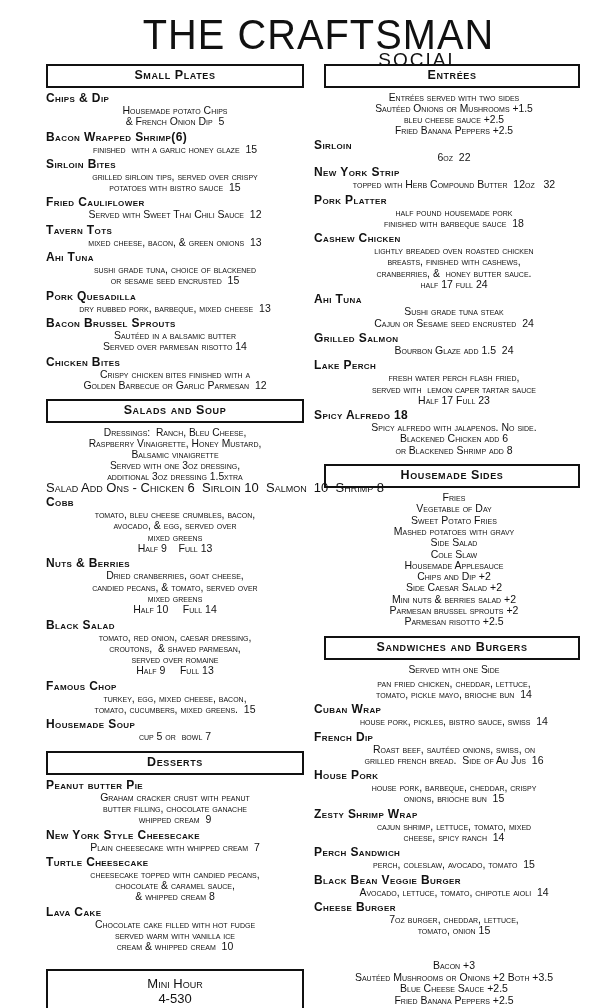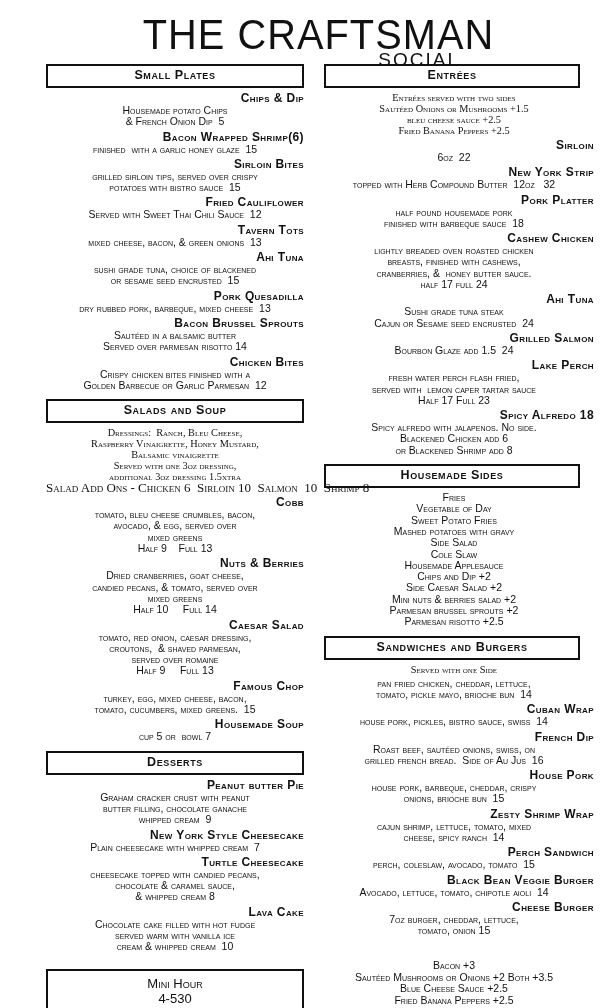--- a/index.html
+++ b/index.html
@@ -24,26 +24,26 @@
   .menu-section { margin-bottom:6px; }
   .section-header {
     border:2px solid #111; text-align:center; font-weight:bold;
     font-variant:small-caps; font-size:12.5px; line-height:15px;
     padding:2px 0 3px; margin:8px 0 4px; letter-spacing:0.6px;
   }
   .col-right .section-header { margin-left:10px; margin-right:14px; }
   .menu-section:first-child .section-header { margin-top:0; }
   .note-line {
     text-align:center; font-variant:small-caps; font-size:10.3px;
-    line-height:11px; white-space:pre;font-family:Liberation Serif, serif;
+    line-height:11px; white-space:pre;
   }
   .note-line.note-small { font-size:13px; letter-spacing:0; }
   .menu-item { margin-top:3px; }
   .item-name {
-    text-align:right; font-weight:bold; font-variant:small-caps;
+    text-align:left; font-weight:bold; font-variant:small-caps;
     font-size:12px; line-height:13px; letter-spacing:0.4px; white-space:pre;
   }
   .item-desc, .side-option {
     text-align:center; font-variant:small-caps; font-size:10.5px;
     line-height:11.3px; white-space:pre;
   }
   .addon-line {
     text-align:center; font-variant:small-caps; font-size:10.5px;
     line-height:11.5px; white-space:pre;
   }
@@ -126,21 +126,21 @@
             <div class="item-desc">Half 9    Full 13</div>
           </div>
           <div class="menu-item">
             <div class="item-name">Nuts &amp; Berries</div>
             <div class="item-desc">Dried cranberries, goat cheese,</div>
             <div class="item-desc">candied pecans, &amp; tomato, served over</div>
             <div class="item-desc">mixed greens</div>
             <div class="item-desc">Half 10     Full 14</div>
           </div>
           <div class="menu-item">
-            <div class="item-name">Caesar Salad</div>
+            <div class="item-name">Black Salad</div>
             <div class="item-desc">tomato, red onion, caesar dressing,</div>
             <div class="item-desc">croutons,  &amp; shaved parmesan,</div>
             <div class="item-desc">served over romaine</div>
             <div class="item-desc">Half 9     Full 13</div>
           </div>
           <div class="menu-item">
             <div class="item-name">Famous Chop</div>
             <div class="item-desc">turkey, egg, mixed cheese, bacon,</div>
             <div class="item-desc">tomato, cucumbers, mixed greens.  15</div>
           </div>

